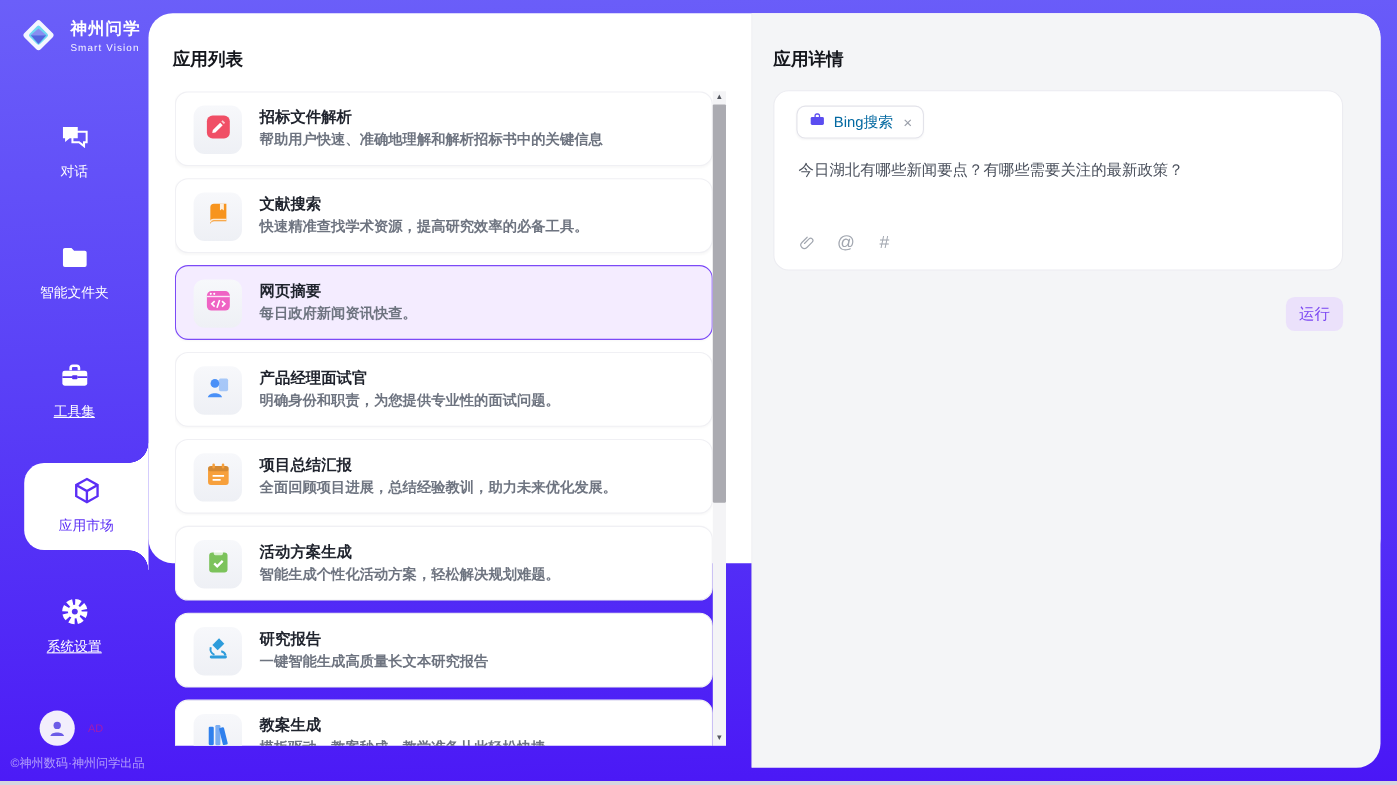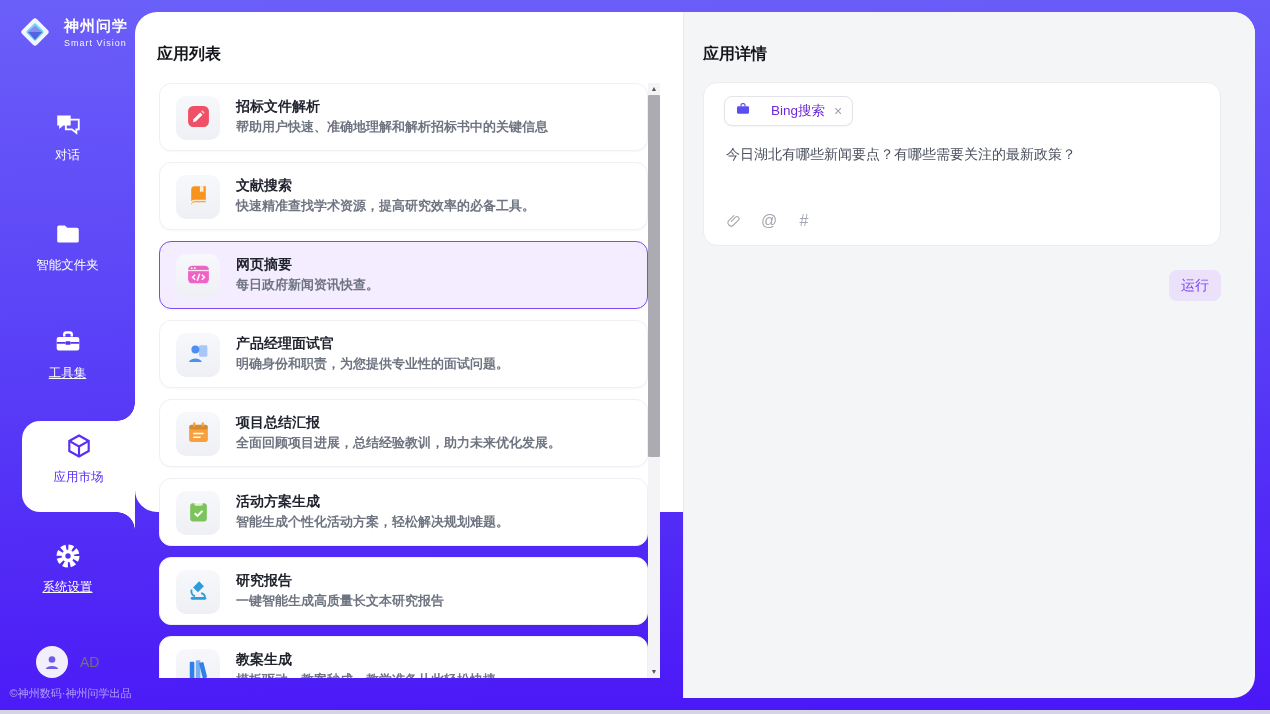--- a/index.html
+++ b/index.html
@@ -16,31 +16,31 @@
   .logo { position:absolute; left:16px; top:13px; display:flex; align-items:center; }
   .logo-mark { width:38px; height:38px; }
   .logo-text { margin-left:10px; color:#fff; }
   .logo-name { font-size:15px; font-weight:700; letter-spacing:1px; }
   .logo-sub { font-size:9px; letter-spacing:1px; margin-top:2px; opacity:.95; }
   .nav-item { position:absolute; left:0; width:135px; text-align:center; cursor:pointer; }
   .nav-item .nav-icon { display:inline-block; width:28px; height:28px; }
   .nav-item .nav-icon svg { width:28px; height:28px; display:block; margin:0 auto; }
   .nav-label { display:block; margin-top:5px; font-size:12.5px; color:#fff; }
   .nav-label.underline { text-decoration:underline; }
-  .nav-bubble { position:absolute; left:22px; right:0; height:91px;
+  .nav-bubble { position:absolute; left:22px; right:0; height:79px;
     background:#fff; border-radius:18px 0 0 18px; }
   .nav-bubble::before, .nav-bubble::after { content:""; position:absolute; right:0; width:18px; height:18px; }
   .nav-bubble::before { top:-18px; background:radial-gradient(circle at 0 0, transparent 17.5px, #fff 18px); }
   .nav-bubble::after { bottom:-18px; background:radial-gradient(circle at 0 100%, transparent 17.5px, #fff 18px); }
   .nav-bubble .nav-inner { position:relative; padding-top:11px; text-align:center; }
   .nav-bubble .nav-label { color:#5B2EF5; }
   .user-row { position:absolute; left:36px; top:646px; display:flex; align-items:center; }
   .avatar { width:32px; height:32px; border-radius:50%; background:#F2EEFC; display:flex; align-items:center; justify-content:center; }
   .avatar svg { width:20px; height:20px; }
-  .user-name { margin-left:12px; color:#737373; font-size:14px; }
+  .user-name { margin-left:12px; color:#a21caf; font-size:10px; }
   .copyright { position:absolute; left:6px; bottom:13px; width:129px; text-align:center;
     font-size:11px; color:rgba(255,255,255,.55); white-space:nowrap; }
 
   
   .main { position:absolute; left:135px; top:12px; width:1120px; height:500px;
     background:#fff; border-radius:22px; }
   .panel-title { font-size:16px; font-weight:700; color:#14161C; }
   .left-title { position:absolute; left:22px; top:32px; }
 
   
@@ -65,21 +65,21 @@
   
   .right-panel { position:absolute; left:548px; top:0; width:572px; height:686px;
     background:#F4F5F7; border-left:1px solid #EAEAEF; border-radius:0 22px 22px 0;text-decoration:underline; }
   .right-title { position:absolute; left:19px; top:32px; }
   .detail-card { position:absolute; left:19px; top:70px; width:518px; height:164px;
     background:#fff; border:1px solid #ECECF1; border-radius:14px; }
   .tool-tag { position:absolute; left:20px; top:13px; height:30px; display:inline-flex; align-items:center;
     padding:0 10px; background:#fff; border:1px solid #E3E3EA; border-radius:8px;
     box-shadow:0 1px 2px rgba(20,20,40,.04); cursor:pointer; }
   .tool-tag svg { width:16px; height:16px; }
-  .tag-label { margin-left:20px; font-size:13.5px; color:#6d28d9; }
+  .tag-label { margin-left:7px; font-size:13.5px; color:#0369a1; }
   .tag-close { margin-left:9px; font-size:14px; color:#9CA1AB; line-height:1; cursor:pointer; }
   .prompt-text { position:absolute; left:22px; top:63px; width:474px; font-size:14px; color:#4A505C; cursor:text; }
   .input-icons { position:absolute; left:20px; top:128px; display:flex; align-items:center; gap:15px; }
   .input-icon { width:20px; height:20px; display:flex; align-items:center; justify-content:center;
     color:#A2A7B0; font-size:16px; cursor:pointer; }
   .input-icon svg { width:16px; height:16px; }
   .run-btn { position:absolute; left:485px; top:258px; width:52px; height:31px;
     background:#EBE1FB; color:#7A45F2; font-size:14px; border:none; border-radius:8px;
     font-family:inherit; cursor:pointer; }
 </style>

